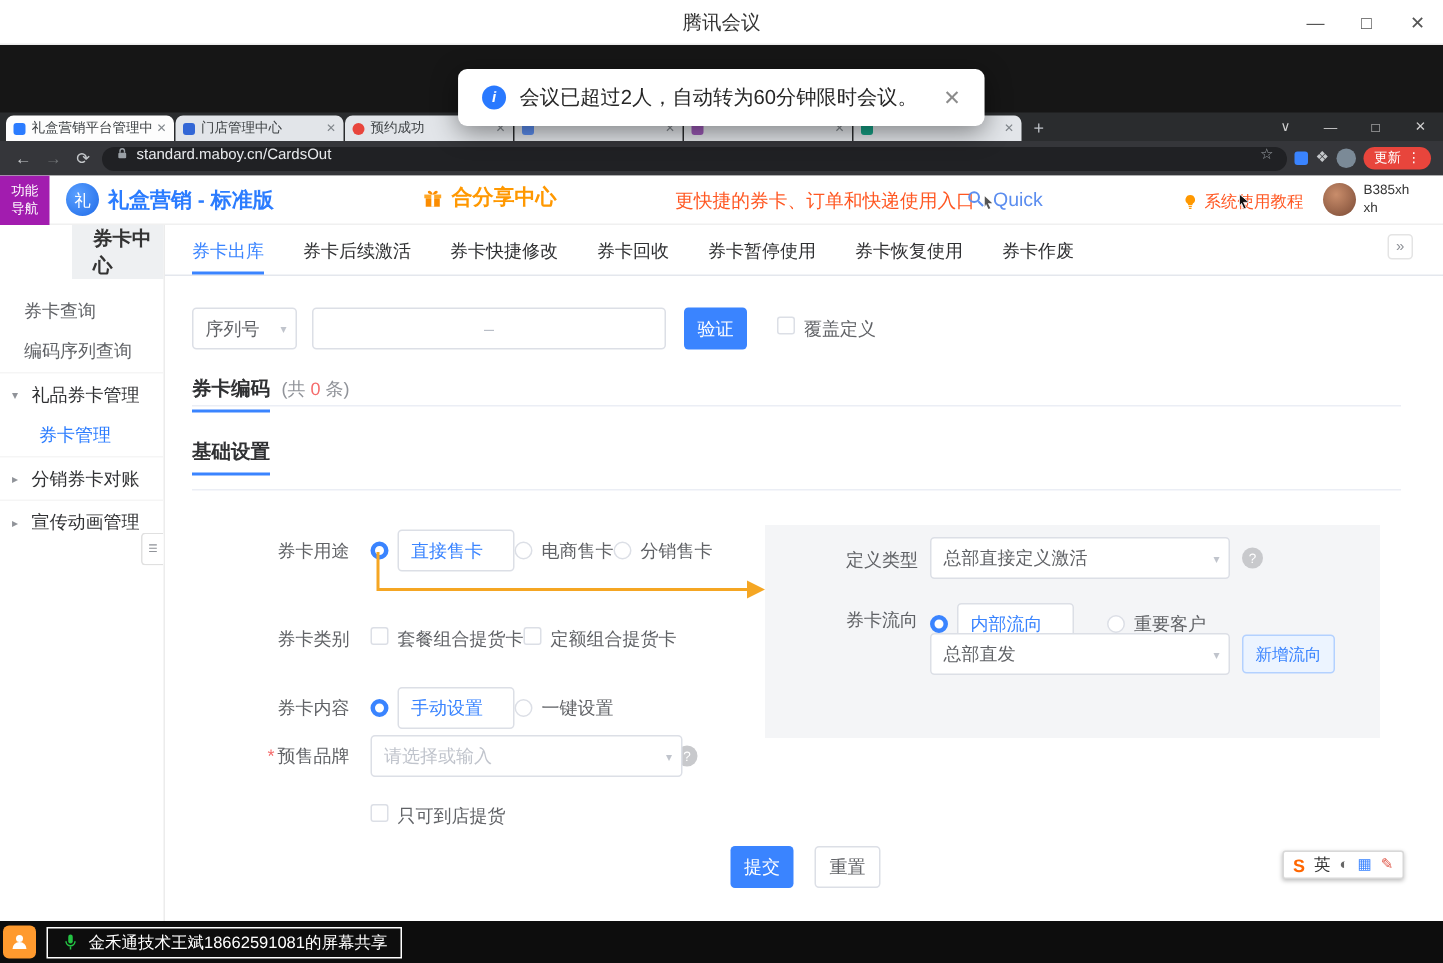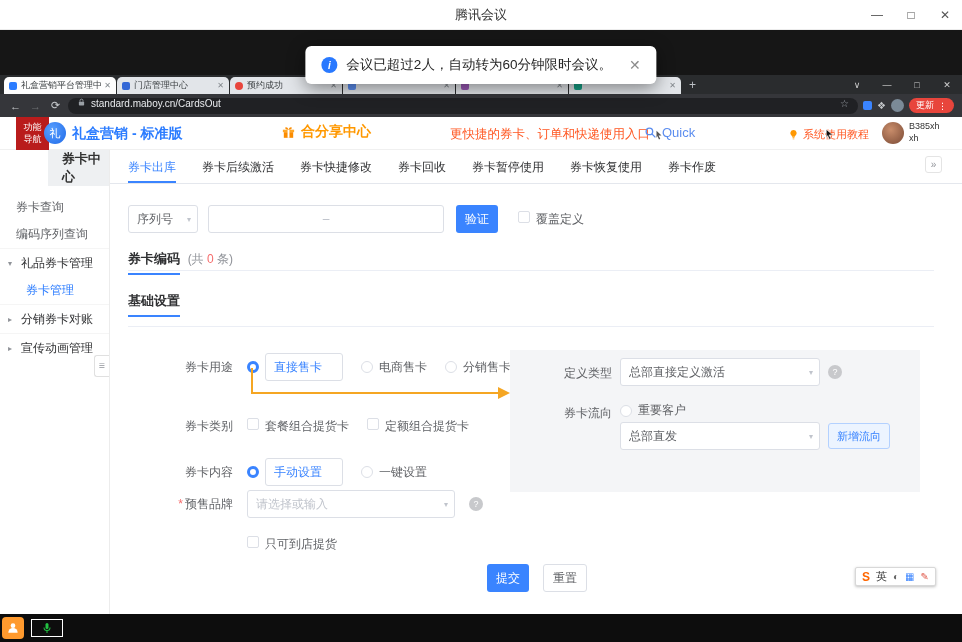--- a/index.html
+++ b/index.html
@@ -55,22 +55,22 @@
 .ab-glyph { color:#c4c7ca; font-size:10px; cursor:pointer; }
 .chrome-avatar { width:13px; height:13px; border-radius:50%; background:#7b8a97; cursor:pointer; }
 .update-pill { background:#e8453c; color:#fff; border-radius:9px; height:15px; display:flex;
   align-items:center; padding:0 7px; font-size:9px; gap:4px; cursor:pointer; }
 
 
 .page { position:absolute; top:42px; left:0; right:0; bottom:0; background:#fff; overflow:hidden; }
 
 
 .app-header { position:absolute; top:0; left:0; right:0; height:33px; background:#fff; border-bottom:1px solid #f0f0f0; }
-.nav-toggle { position:absolute; left:0; top:0; width:33px; height:33px; background:#b91c1c; color:#fff;
-  font-size:9px; line-height:1.25; display:flex; flex-direction:column; align-items:center; justify-content:center; cursor:pointer;margin-left:16px; }
+.nav-toggle { position:absolute; left:0; top:0; width:33px; height:33px; background:#a21caf; color:#fff;
+  font-size:9px; line-height:1.25; display:flex; flex-direction:column; align-items:center; justify-content:center; cursor:pointer; }
 .brand-logo { position:absolute; left:44px; top:5px; width:22px; height:22px; border-radius:50%;
   background:radial-gradient(circle at 35% 35%, #5aa0ff, #1f6ae8); color:#fff; font-size:11px;
   display:flex; align-items:center; justify-content:center; }
 .brand-name { position:absolute; left:72px; top:8px; font-size:14px; font-weight:bold; color:#2b7cff; }
 .share-center { position:absolute; left:281px; top:6px; display:flex; align-items:center; gap:5px;
   color:#ff9800; font-weight:bold; font-size:14px; cursor:pointer; }
 .promo { position:absolute; left:450px; top:9px; color:#ff5722; font-size:12.5px; display:flex; gap:4px; align-items:center; }
 .quick { position:absolute; left:644px; top:8px; color:#5b8def; font-size:13px; display:flex; gap:5px; align-items:center; cursor:pointer; }
 .tutorial { position:absolute; left:788px; top:10px; color:#ff5722; font-size:11px; display:flex; gap:4px; align-items:center; cursor:pointer; }
 .mouse-cursor { position:absolute; left:824px; top:10px; z-index:9; }
@@ -122,21 +122,21 @@
 .codes-title { font-weight:bold; color:#303133; display:inline-block; padding-bottom:5px; border-bottom:2px solid #3a84ff; }
 .codes-count { font-size:12px; color:#909399; margin-left:4px; }
 .codes-count .red { color:#f56c6c; }
 .divider1 { position:absolute; top:120px; left:18px; right:28px; height:1px; background:#ebeef5; }
 .sec-head { position:absolute; top:142px; left:18px; font-size:13px; z-index:2;text-decoration:underline; }
 .sec-title { font-weight:bold; color:#303133; display:inline-block; padding-bottom:5px; border-bottom:2px solid #3a84ff; }
 .divider2 { position:absolute; top:176px; left:18px; right:28px; height:1px; background:#ebeef5; }
 
 .form-row { position:absolute; left:0; display:flex; align-items:center; }
 .f-label { width:123px; text-align:right; font-size:12px; color:#606266; flex:none; }
-.f-ctrls { display:flex; align-items:center; margin-left:14px; gap:18px; }
+.f-ctrls { display:flex; align-items:center; margin-left:14px; }
 .row-usage { top:203px; }
 .row-category { top:268px; }
 .row-content { top:308px; }
 .row-brand { top:340px; }
 .row-store { top:386px; }
 .req { color:#f56c6c; font-style:normal; margin-right:2px; }
 .radio { display:flex; align-items:center; gap:6px; cursor:pointer; }
 .r-dot { width:12px; height:12px; border:1px solid #dcdfe6; border-radius:50%; background:#fff; flex:none; }
 .r-dot.on { border:3.5px solid #3a84ff; }
 .r-text { font-size:12px; color:#606266; }
@@ -454,20 +454,24 @@
           <div class="panel">
             <span class="p-label p-label1">定义类型</span>
             <div class="sel p-sel1">
               <span>总部直接定义激活</span>
               <span class="chev">▾</span>
             </div>
             <span class="help-circle p-help">?</span>
 
             <span class="p-label p-label2">券卡流向</span>
             <div class="p-radios">
+              <label class="radio">
+                <span class="r-dot on"></span>
+                <span class="r-text sel">内部流向</span>
+              </label>
               <label class="radio">
                 <span class="r-dot"></span>
                 <span class="r-text">重要客户</span>
               </label>
             </div>
 
             <div class="sel p-sel2">
               <span>总部直发</span>
               <span class="chev">▾</span>
             </div>
@@ -512,16 +516,17 @@
         </svg>
     </span>
     <div class="share-label-box">
       <span style="display:flex;">
         <svg width="12" height="12" viewBox="0 0 24 24">
             <path fill="#23c343" d="M12 14a3 3 0 0 0 3-3V5a3 3 0 0 0-6 0v6a3 3 0 0 0 3 3z"></path>
             <path fill="#23c343" d="M5 11a7 7 0 0 0 14 0h-2a5 5 0 0 1-10 0H5z"></path>
             <rect x="11" y="18" width="2" height="4" fill="#23c343"></rect>
           </svg>
       </span>
+      <span>金禾通技术王斌18662591081的屏幕共享</span>
     </div>
   </div>
 
 </div>
 
 </body></html>

